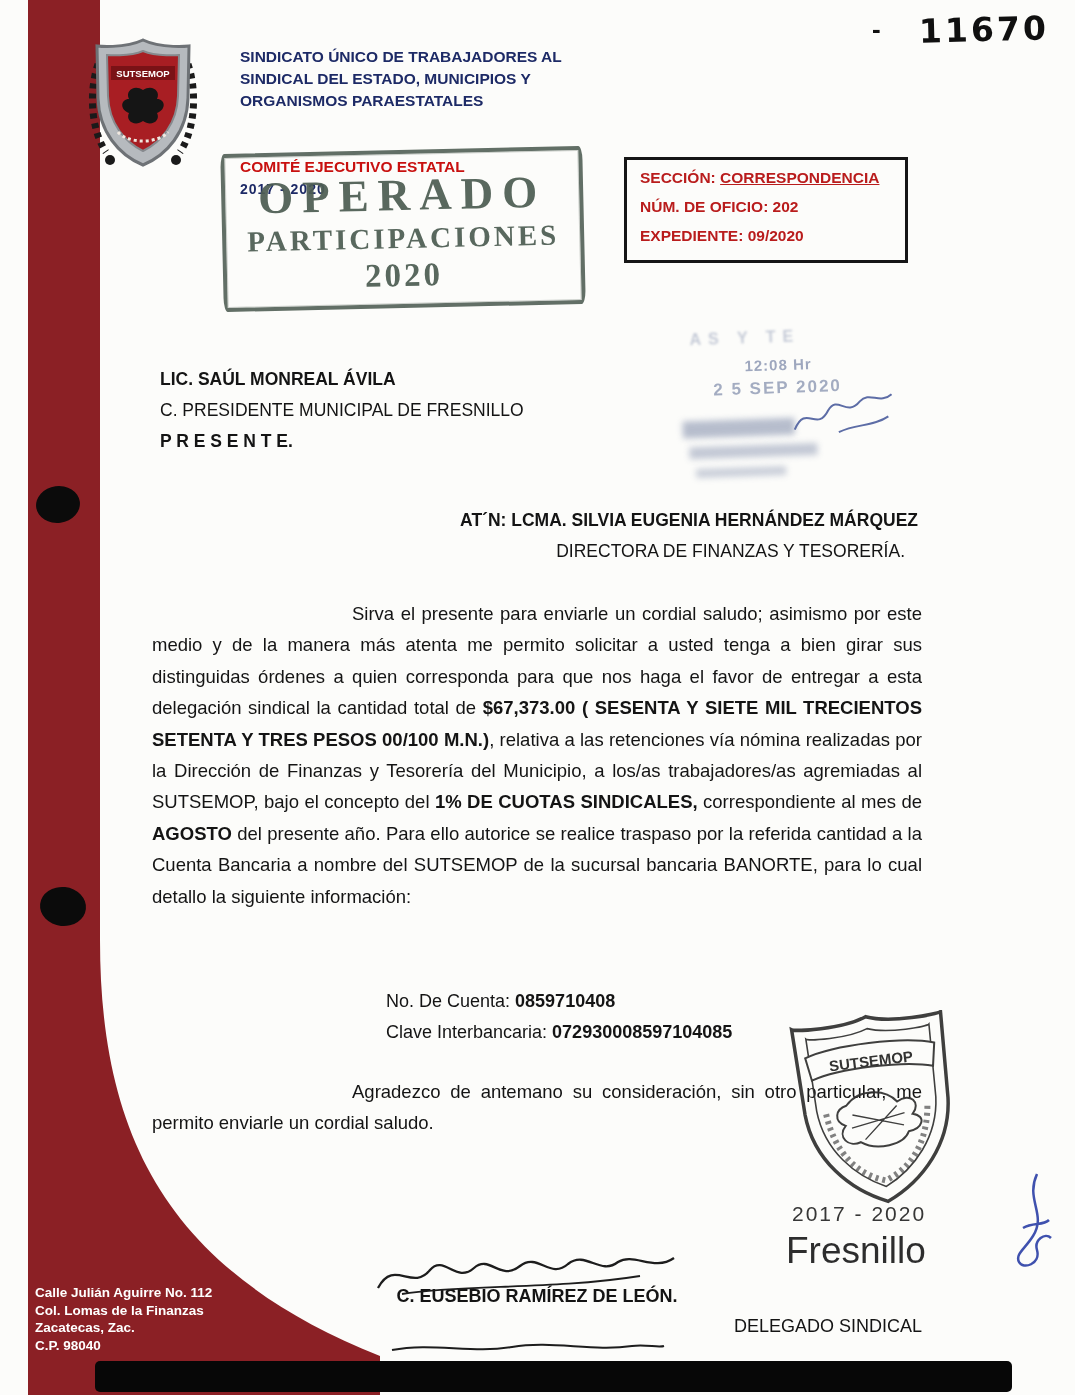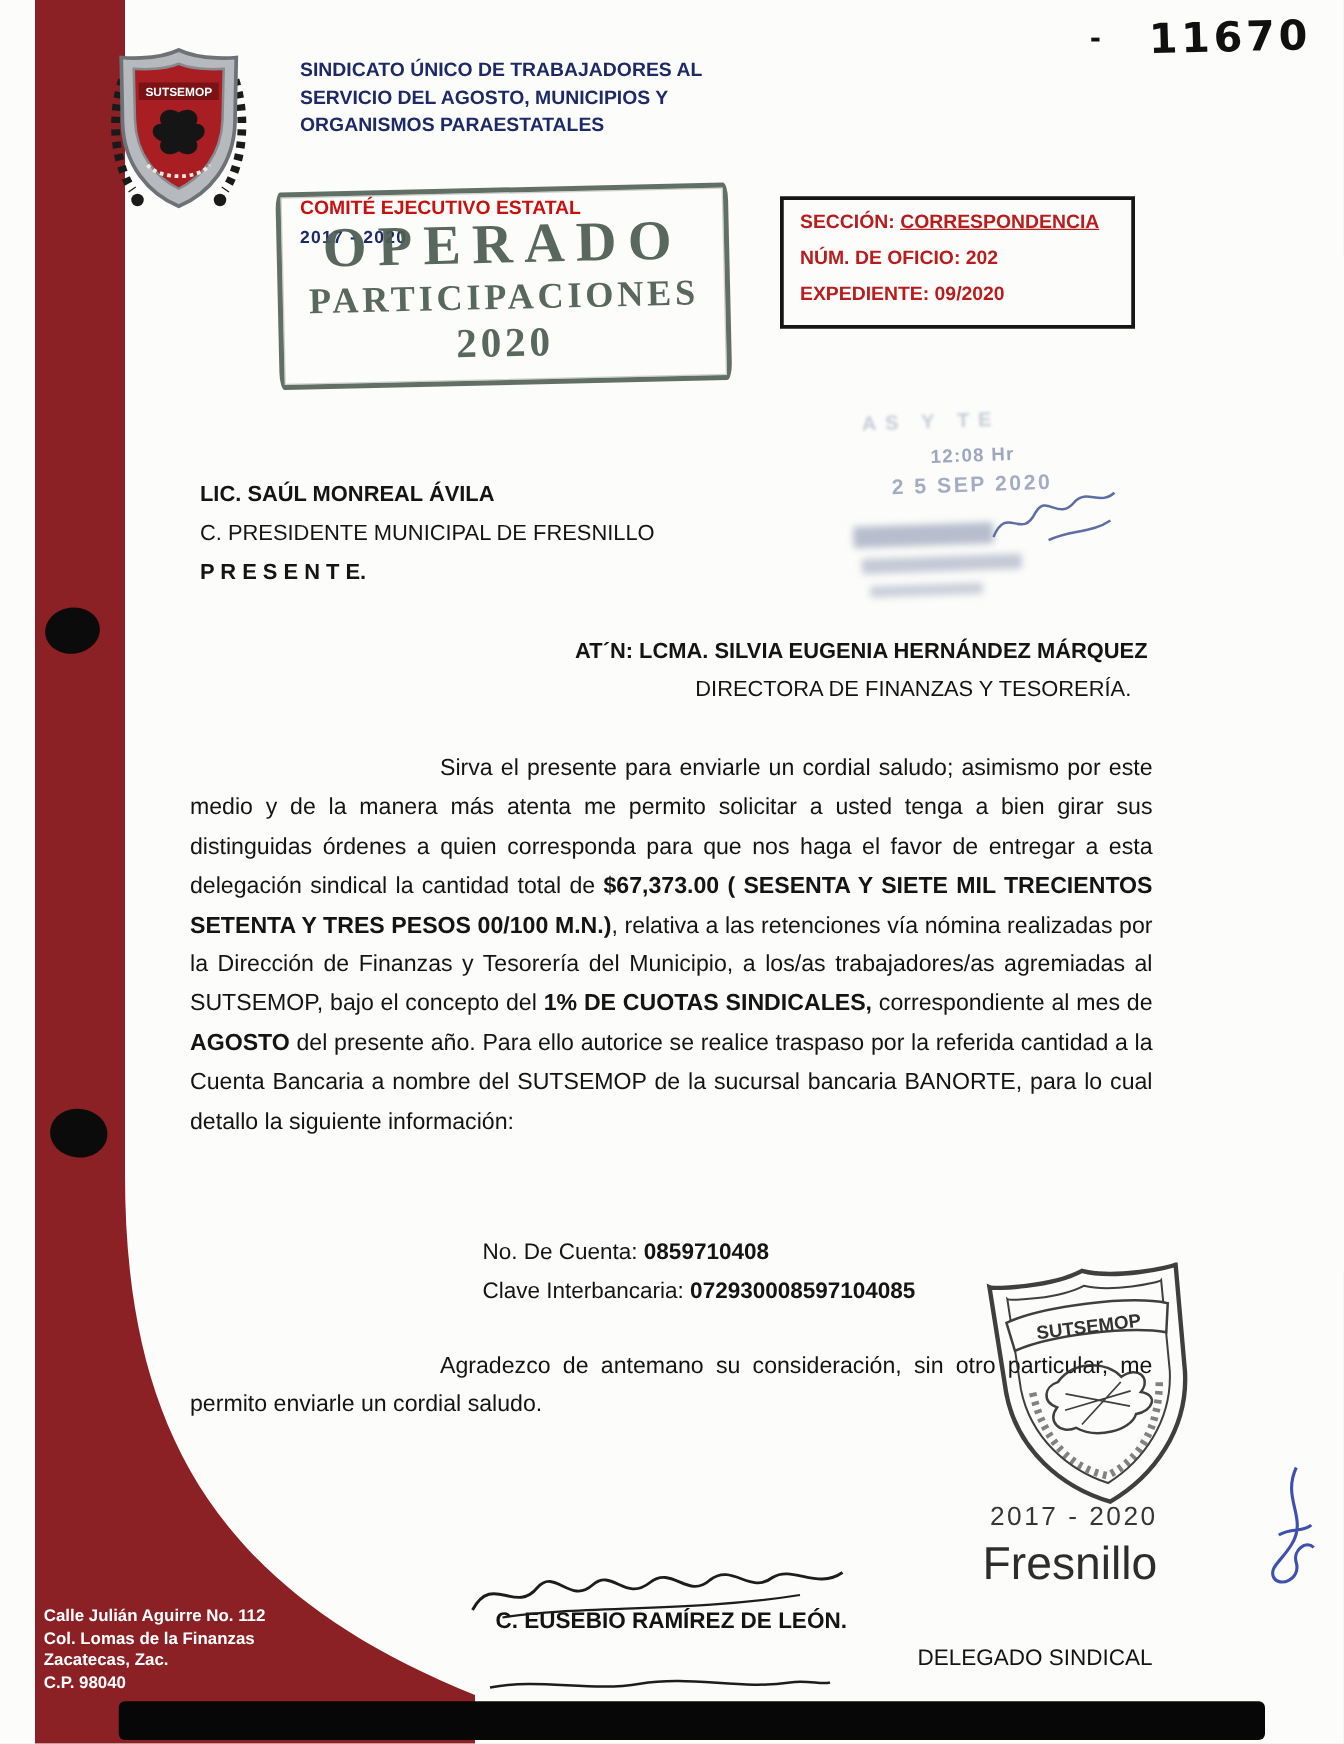--- a/index.html
+++ b/index.html
@@ -51,21 +51,21 @@
            opacity:.5;filter:blur(1.3px);}
   .rc-time{position:absolute;left:82px;top:30px;font-size:15px;font-weight:700;opacity:.85;letter-spacing:1px;}
   .rc-date{position:absolute;left:50px;top:52px;font-size:17px;font-weight:700;letter-spacing:2px;opacity:.8;}
   .rc-bar{position:absolute;background:#7e8aa8;filter:blur(3px);}
   .rc-bar1{left:18px;top:92px;width:112px;height:17px;opacity:.55;}
   .rc-bar2{left:24px;top:118px;width:128px;height:12px;opacity:.45;}
   .rc-bar3{left:30px;top:140px;width:90px;height:9px;opacity:.4;}
   .rc-scribble{position:absolute;left:124px;top:64px;width:110px;height:60px;}
 
   
-  .recipient{position:absolute;left:160px;top:380px;z-index:2;font-size:17.5px;line-height:31px;}
+  .recipient{position:absolute;left:160px;top:364px;z-index:2;font-size:17.5px;line-height:31px;}
   .bold{font-weight:700;}
   .attention{position:absolute;left:360px;top:505px;width:558px;text-align:right;z-index:2;
              font-size:17.5px;line-height:31px;}
   .att2{padding-right:13px;}
   .body-par{position:absolute;left:152px;top:598px;width:770px;z-index:2;font-size:18.5px;
             line-height:31.4px;text-align:justify;text-indent:200px;}
   .bank{position:absolute;left:386px;top:986px;z-index:2;font-size:18px;line-height:31px;}
   .closing{position:absolute;left:152px;top:1076px;width:770px;z-index:2;font-size:18.5px;
            line-height:31.4px;text-align:justify;text-indent:200px;}
   .sign-off{position:absolute;left:152px;top:1158px;width:770px;z-index:2;text-align:center;
@@ -115,21 +115,21 @@
       <path d="M59 15 C73 21 95 19 95 19 L94 60 C93 88 77 106 59 115 C41 106 25 88 24 60 L23 19 C23 19 45 21 59 15 Z" fill="#a81e23" stroke="#878a8e" stroke-width="2"></path>
       <rect x="27" y="30" width="64" height="14" fill="#7a1216"></rect>
       <text x="59" y="41" font-size="9.5" font-weight="bold" fill="#ffffff" text-anchor="middle">SUTSEMOP</text>
       <path d="M59 54 C50 48 41 55 45 63 C37 63 35 73 45 77 C41 85 51 91 59 85 C67 91 77 85 73 77 C83 73 81 63 73 63 C77 55 68 48 59 54 Z" fill="#151515"></path>
       <path d="M34 96 C44 108 74 108 84 96" stroke="#f0e8e0" stroke-width="3" fill="none" stroke-dasharray="3 3"></path>
     </svg>
   </div>
 
   <div class="org-block">
     <div class="org-line">SINDICATO ÚNICO DE TRABAJADORES AL</div>
-    <div class="org-line">SERVICIO DEL AGOSTO, MUNICIPIOS Y</div>
+    <div class="org-line">SINDICAL DEL ESTADO, MUNICIPIOS Y</div>
     <div class="org-line">ORGANISMOS PARAESTATALES</div>
     <div class="org-committee">COMITÉ EJECUTIVO ESTATAL</div>
     <div class="org-period">2017 - 2020</div>
   </div>
 
   <div class="operado">
     <div class="op1">OPERADO</div>
     <div class="op2">PARTICIPACIONES</div>
     <div class="op3">2020</div>
   </div>

